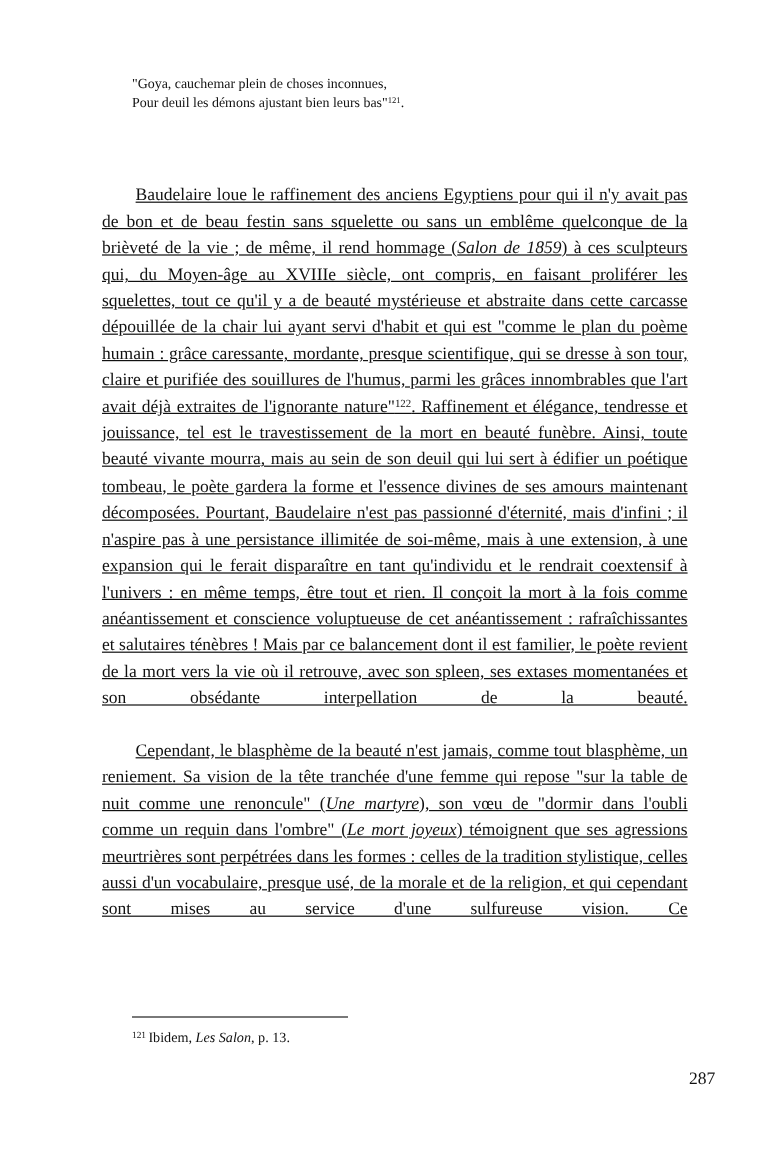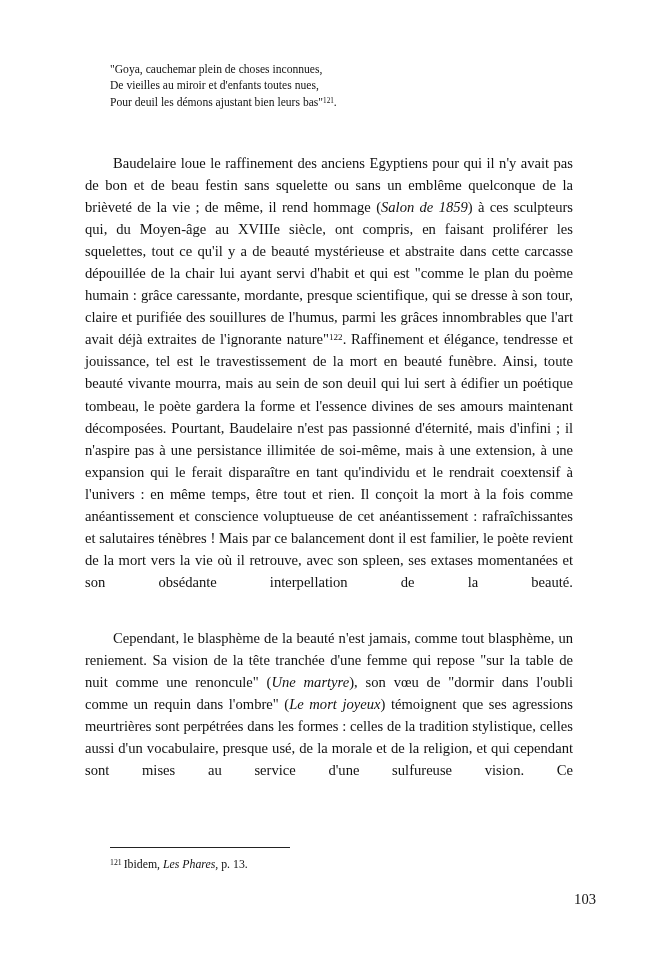--- a/index.html
+++ b/index.html
@@ -38,33 +38,34 @@
   .epigraph .verse-line {
     white-space: nowrap;
   }
 
   
   .body-col {
     position: absolute;
     left: 85px;
     top: 152px;
     width: 488px;
+    text-decoration: underline;
   }
 
   p.para {
     margin: 0;
     font-size: 14.6px;
     line-height: 22.05px;
     text-align: justify;
     text-indent: 28px;
     -webkit-hyphens: none;
     hyphens: none;
   }
   p.para + p.para {
-    margin-top: 34px;
+    margin-top: 22px;
   }
 
   
   p.para.force-justify {
     text-align-last: justify;
   }
 
   em, .it {
     font-style: italic;
   }
@@ -111,30 +112,29 @@
     font-size: 14.6px;
   }
 </style>
 </head>
 <body>
 
 <div class="page">
 
   <div class="epigraph">
     <div class="verse-line">"Goya, cauchemar plein de choses inconnues,</div>
-    <div class="verse-line">De vieilles au miroir et d'enfants toutes nues,</div>
     <div class="verse-line"><span>Pour deuil les démons ajustant bien leurs bas"</span><sup>121</sup><span>.</span></div>
   </div>
 
   <div class="body-col">
     <p class="para force-justify">Baudelaire loue le raffinement des anciens Egyptiens pour qui il n'y avait pas de bon et de beau festin sans squelette ou sans un emblême quelconque de la brièveté de la vie ; de même, il rend hommage (<em>Salon de 1859</em>) à ces sculpteurs qui, du Moyen-âge au XVIIIe siècle, ont compris, en faisant proliférer les squelettes, tout ce qu'il y a de beauté mystérieuse et abstraite dans cette carcasse dépouillée de la chair lui ayant servi d'habit et qui est "comme le plan du poème humain : grâce caressante, mordante, presque scientifique, qui se dresse à son tour, claire et purifiée des souillures de l'humus, parmi les grâces innombrables que l'art avait déjà extraites de l'ignorante nature"<sup>122</sup>. Raffinement et élégance, tendresse et jouissance, tel est le travestissement de la mort en beauté funèbre. Ainsi, toute beauté vivante mourra, mais au sein de son deuil qui lui sert à édifier un poétique tombeau, le poète gardera la forme et l'essence divines de ses amours maintenant décomposées. Pourtant, Baudelaire n'est pas passionné d'éternité, mais d'infini ; il n'aspire pas à une persistance illimitée de soi-même, mais à une extension, à une expansion qui le ferait disparaître en tant qu'individu et le rendrait coextensif à l'univers : en même temps, être tout et rien. Il conçoit la mort à la fois comme anéantissement et conscience voluptueuse de cet anéantissement : rafraîchissantes et salutaires ténèbres ! Mais par ce balancement dont il est familier, le poète revient de la mort vers la vie où il retrouve, avec son spleen, ses extases momentanées et son obsédante interpellation de la beauté.</p>
     <p class="para force-justify">Cependant, le blasphème de la beauté n'est jamais, comme tout blasphème, un reniement. Sa vision de la tête tranchée d'une femme qui repose "sur la table de nuit comme une renoncule" (<em>Une martyre</em>), son vœu de "dormir dans l'oubli comme un requin dans l'ombre" (<em>Le mort joyeux</em>) témoignent que ses agressions meurtrières sont perpétrées dans les formes : celles de la tradition stylistique, celles aussi d'un vocabulaire, presque usé, de la morale et de la religion, et qui cependant sont mises au service d'une sulfureuse vision. Ce</p>
   </div>
 
   <div class="footnote-rule"></div>
 
   <div class="footnotes">
-    <div class="fn"><sup>121</sup><span>Ibidem, <em>Les Phares</em>, p. 13.</span></div>
+    <div class="fn"><sup>121</sup><span>Ibidem, <em>Les Salon</em>, p. 13.</span></div>
   </div>
 
-  <div class="folio">103</div>
+  <div class="folio">287</div>
 
 </div>
 
 </body></html>

